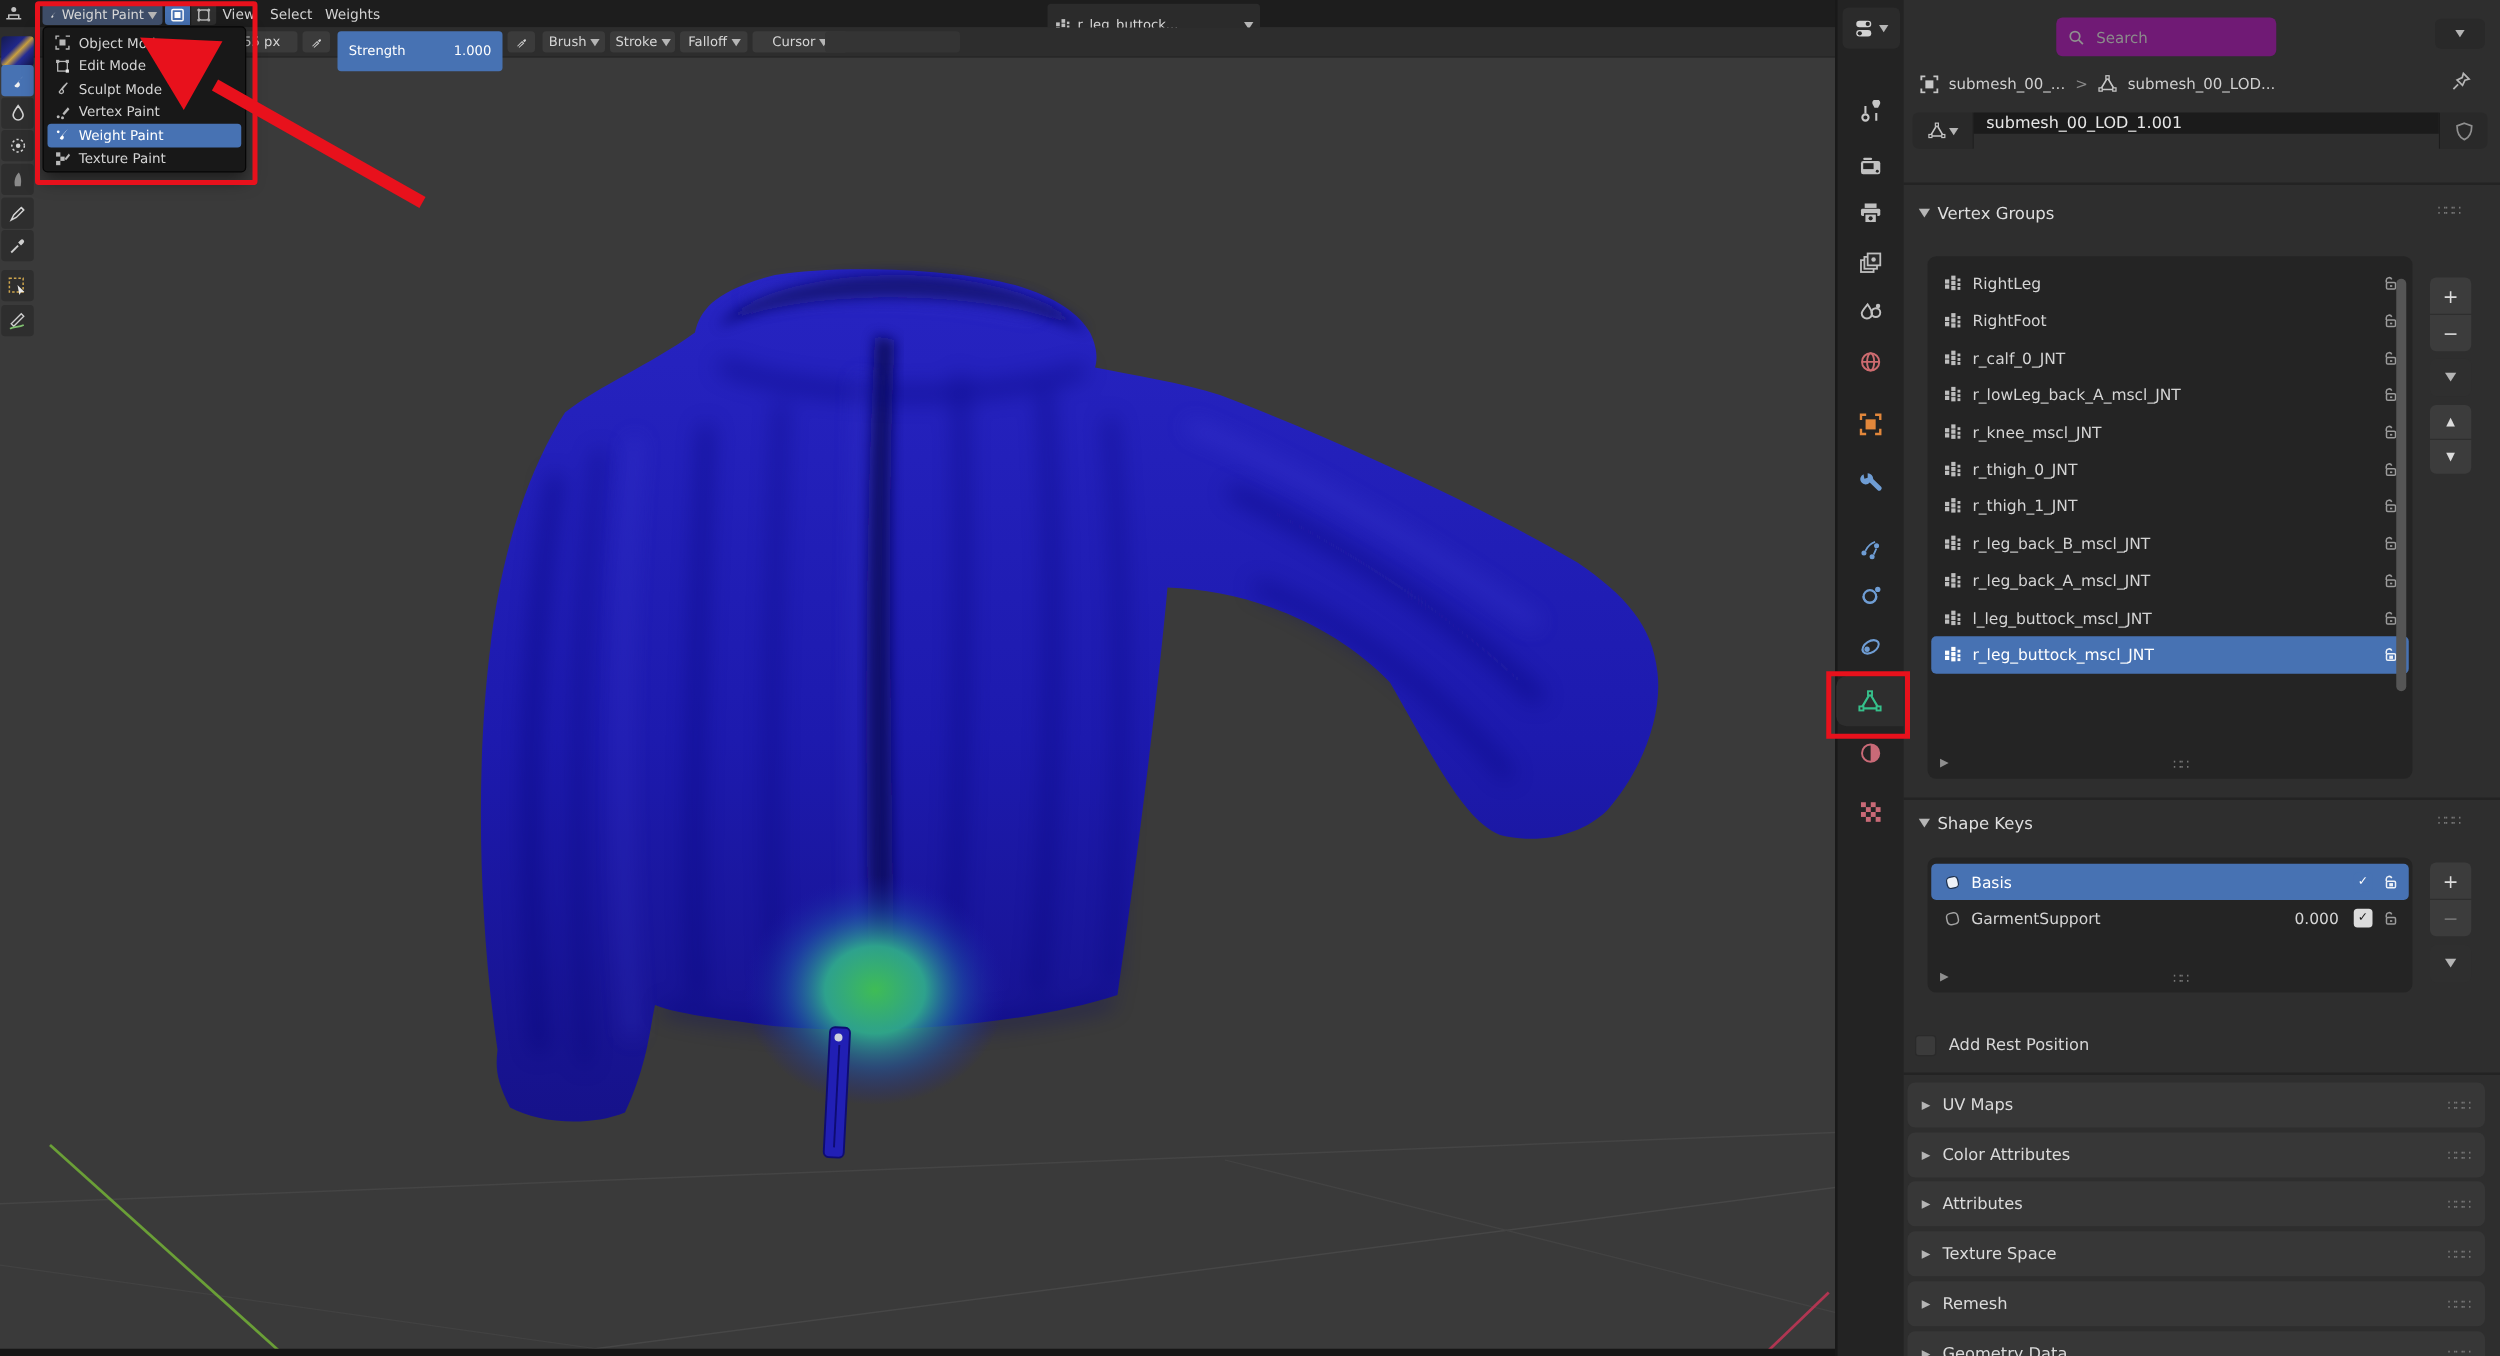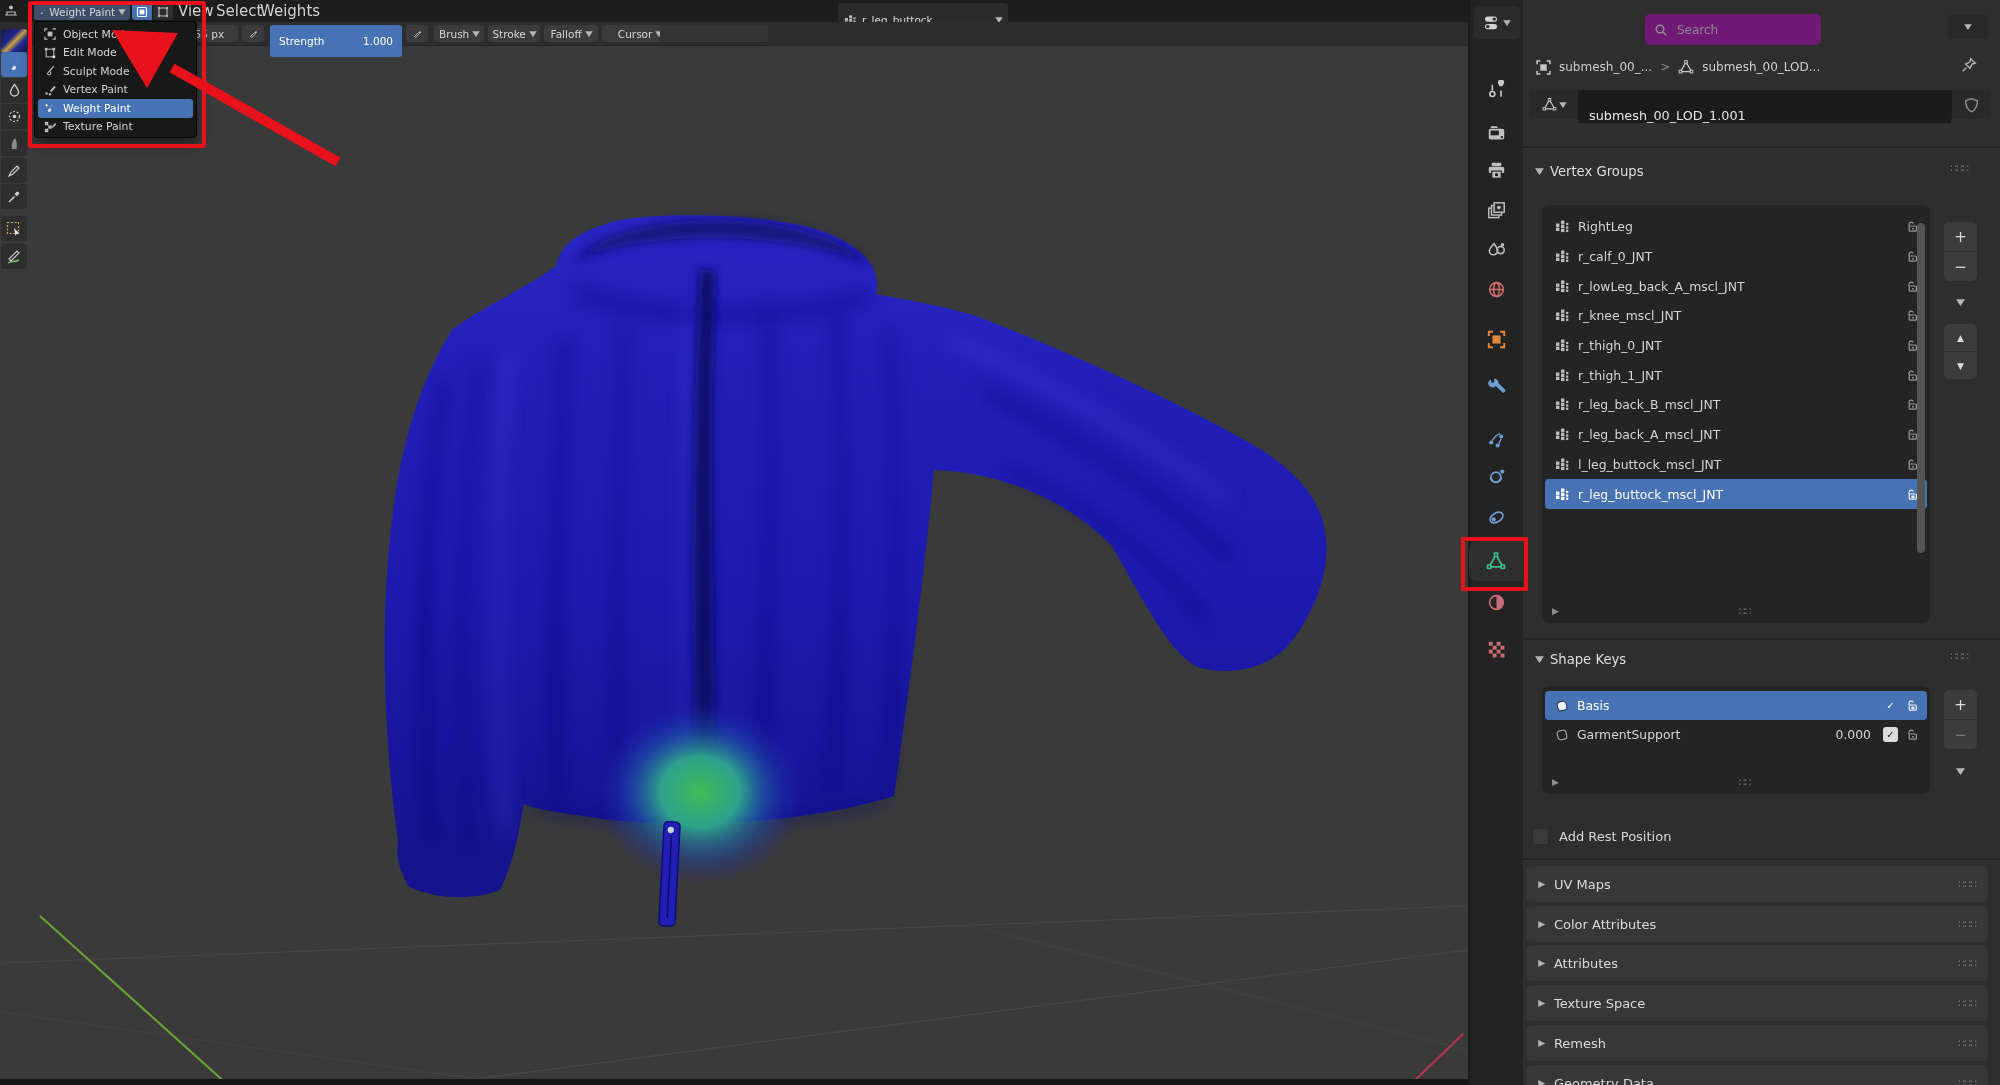--- a/index.html
+++ b/index.html
@@ -5,21 +5,21 @@
   html,body{margin:0;padding:0;background:#1a1a1a}
   .app{position:relative;width:2000px;height:1085px;overflow:hidden;
        font-family:"DejaVu Sans","Liberation Sans",sans-serif;color:#d6d6d6;
        background:#2e2e2e;-webkit-font-smoothing:antialiased}
   .abs{position:absolute}
   .row{display:flex;align-items:center}
   
   .viewport{position:absolute;left:0;top:0;width:1468px;height:1085px;background:#3a3a3a;overflow:hidden}
   .vp-h1{position:absolute;left:0;top:0;width:1468px;height:22px;background:#1d1d1d;z-index:5}
   .vp-h2{position:absolute;left:0;top:22px;width:1468px;height:23px;background:#2d2d2d;z-index:5;border-bottom:1px solid #262626}
-  .menu-label{font-size:15px;color:#d2d2d2;padding:0 8px;height:22px;display:flex;align-items:center;cursor:default}
+  .menu-label{font-size:11px;color:#d2d2d2;padding:0 8px;height:22px;display:flex;align-items:center;cursor:default}
   .pill{background:#3b3b3b;border-radius:3px;height:17px;display:flex;align-items:center;justify-content:center;font-size:10.5px;color:#d6d6d6;gap:4px;padding:0 7px;box-sizing:border-box}
   .chev{font-size:7.5px;color:#b5b5b5;line-height:1;transform:scaleX(1.3)}
   .objpill{position:absolute;left:838px;top:3px;width:170px;height:34px;background:#2b2b2b;border-radius:3px;display:flex;align-items:center;gap:5px;padding:0 6px;box-sizing:border-box;font-size:10.5px}
   
   .tbar{position:absolute;left:0;top:26px;width:28px;z-index:6}
   .tbtn{position:absolute;left:1px;width:26px;height:25px;background:#2e2e2e;border-radius:3px;display:flex;align-items:center;justify-content:center}
   .tbtn.sel{background:#4772b3}
   .thumb{position:absolute;left:1px;top:3px;width:26px;height:24px;border-radius:3px;
          background:linear-gradient(135deg,#151a4e 0%,#20278a 38%,#c9a03f 52%,#262d96 68%,#101440 100%)}
   
@@ -38,21 +38,21 @@
   .edbtn{position:absolute;left:1474px;top:6px;width:46px;height:33px;background:#2b2b2b;border-radius:5px;display:flex;align-items:center;justify-content:center;gap:2px;z-index:3}
   
   .props{position:absolute;left:1523px;top:0;width:477px;height:1085px;background:#2e2e2e}
   .searchbox{position:absolute;left:122px;top:14px;width:176px;height:31px;background:#701a75;border-radius:5px;display:flex;align-items:center;gap:7px;padding:0 9px;box-sizing:border-box}
   .searchbox input{background:transparent;border:none;outline:none;color:#cfcfcf;font-size:12px;width:120px;font-family:inherit}
   .searchbox input::placeholder{color:#8b8b8b}
   .hdrchev{position:absolute;left:425px;top:15px;width:40px;height:24px;background:#292929;border-radius:5px;display:flex;align-items:center;justify-content:center}
   .crumb{position:absolute;left:13px;top:57px;height:20px;display:flex;align-items:center;gap:8px;font-size:12px;color:#cfcfcf}
   .namerow{position:absolute;left:7px;top:90px;height:29px;display:flex}
   .dd{width:48px;height:29px;background:#292929;border-radius:5px 0 0 5px;display:flex;align-items:center;justify-content:center;gap:3px;border-right:1px solid #1c1c1c}
-  .namefield{width:372px;height:33px;background:#1b1b1b;display:flex;align-items:flex-end;padding-left:10px;box-sizing:border-box;font-size:12.8px;color:#e6e6e6}
+  .namefield{width:372px;height:17px;background:#1b1b1b;display:flex;align-items:center;padding-left:10px;box-sizing:border-box;font-size:12.8px;color:#e6e6e6}
   .shield{width:38px;height:29px;background:#292929;border-radius:0 5px 5px 0;display:flex;align-items:center;justify-content:center;border-left:1px solid #1c1c1c}
   .ptitle{font-size:13.2px;color:#dedede;display:flex;align-items:center;gap:7px}
   .grips{font-size:11px;color:#787878;letter-spacing:-1px}
   .seam{position:absolute;left:0;width:477px;height:2px;background:#232323}
   .list{position:absolute;background:#242424;border-radius:7px}
   .lrow{display:flex;align-items:center;height:29.7px;padding:0 8px 0 10px;gap:8px;font-size:12.4px;color:#d4d4d4;margin:0 3px;border-radius:4px;box-sizing:border-box}
   .lrow.sel{background:#4772b3;color:#fff}
   .lrow .grow{flex:1}
   .lfoot{position:absolute;left:0;bottom:3px;width:100%;height:18px;display:flex;align-items:center}
   .tri{color:#8f8f8f;font-size:9px;margin-left:10px}
@@ -571,20 +571,38 @@
             <svg class="vgi" width="15" height="15" viewBox="0 0 15 15">
               <rect x="1" y="4.5" width="3.4" height="3.4"></rect>
               <rect x="1" y="8.6" width="3.4" height="3.4"></rect>
               <rect x="6" y="1.5" width="3.4" height="3.4"></rect>
               <rect x="6" y="5.6" width="3.4" height="3.4"></rect>
               <rect x="6" y="9.7" width="3.4" height="3.4"></rect>
               <rect x="11" y="3.8" width="2.3" height="2.3"></rect>
               <rect x="11" y="7.4" width="2.3" height="2.3"></rect>
               <rect x="11" y="10.6" width="2.3" height="2.3"></rect>
             </svg>
+            <span class="grow">RightFoot</span>
+            <svg class="lk" width="13" height="13" viewBox="0 0 13 13">
+              <path d="M3 6V4.2A2.3 2.3 0 0 1 7.4 3.5"></path>
+              <rect x="3.2" y="6" width="7.2" height="5.2" rx="1"></rect>
+              <rect class="slot" x="6" y="8.1" width="1.8" height="1.4"></rect>
+            </svg>
+          </div>
+        <div class="lrow">
+            <svg class="vgi" width="15" height="15" viewBox="0 0 15 15">
+              <rect x="1" y="4.5" width="3.4" height="3.4"></rect>
+              <rect x="1" y="8.6" width="3.4" height="3.4"></rect>
+              <rect x="6" y="1.5" width="3.4" height="3.4"></rect>
+              <rect x="6" y="5.6" width="3.4" height="3.4"></rect>
+              <rect x="6" y="9.7" width="3.4" height="3.4"></rect>
+              <rect x="11" y="3.8" width="2.3" height="2.3"></rect>
+              <rect x="11" y="7.4" width="2.3" height="2.3"></rect>
+              <rect x="11" y="10.6" width="2.3" height="2.3"></rect>
+            </svg>
             <span class="grow">r_calf_0_JNT</span>
             <svg class="lk" width="13" height="13" viewBox="0 0 13 13">
               <path d="M3 6V4.2A2.3 2.3 0 0 1 7.4 3.5"></path>
               <rect x="3.2" y="6" width="7.2" height="5.2" rx="1"></rect>
               <rect class="slot" x="6" y="8.1" width="1.8" height="1.4"></rect>
             </svg>
           </div>
         <div class="lrow">
             <svg class="vgi" width="15" height="15" viewBox="0 0 15 15">
               <rect x="1" y="4.5" width="3.4" height="3.4"></rect>

